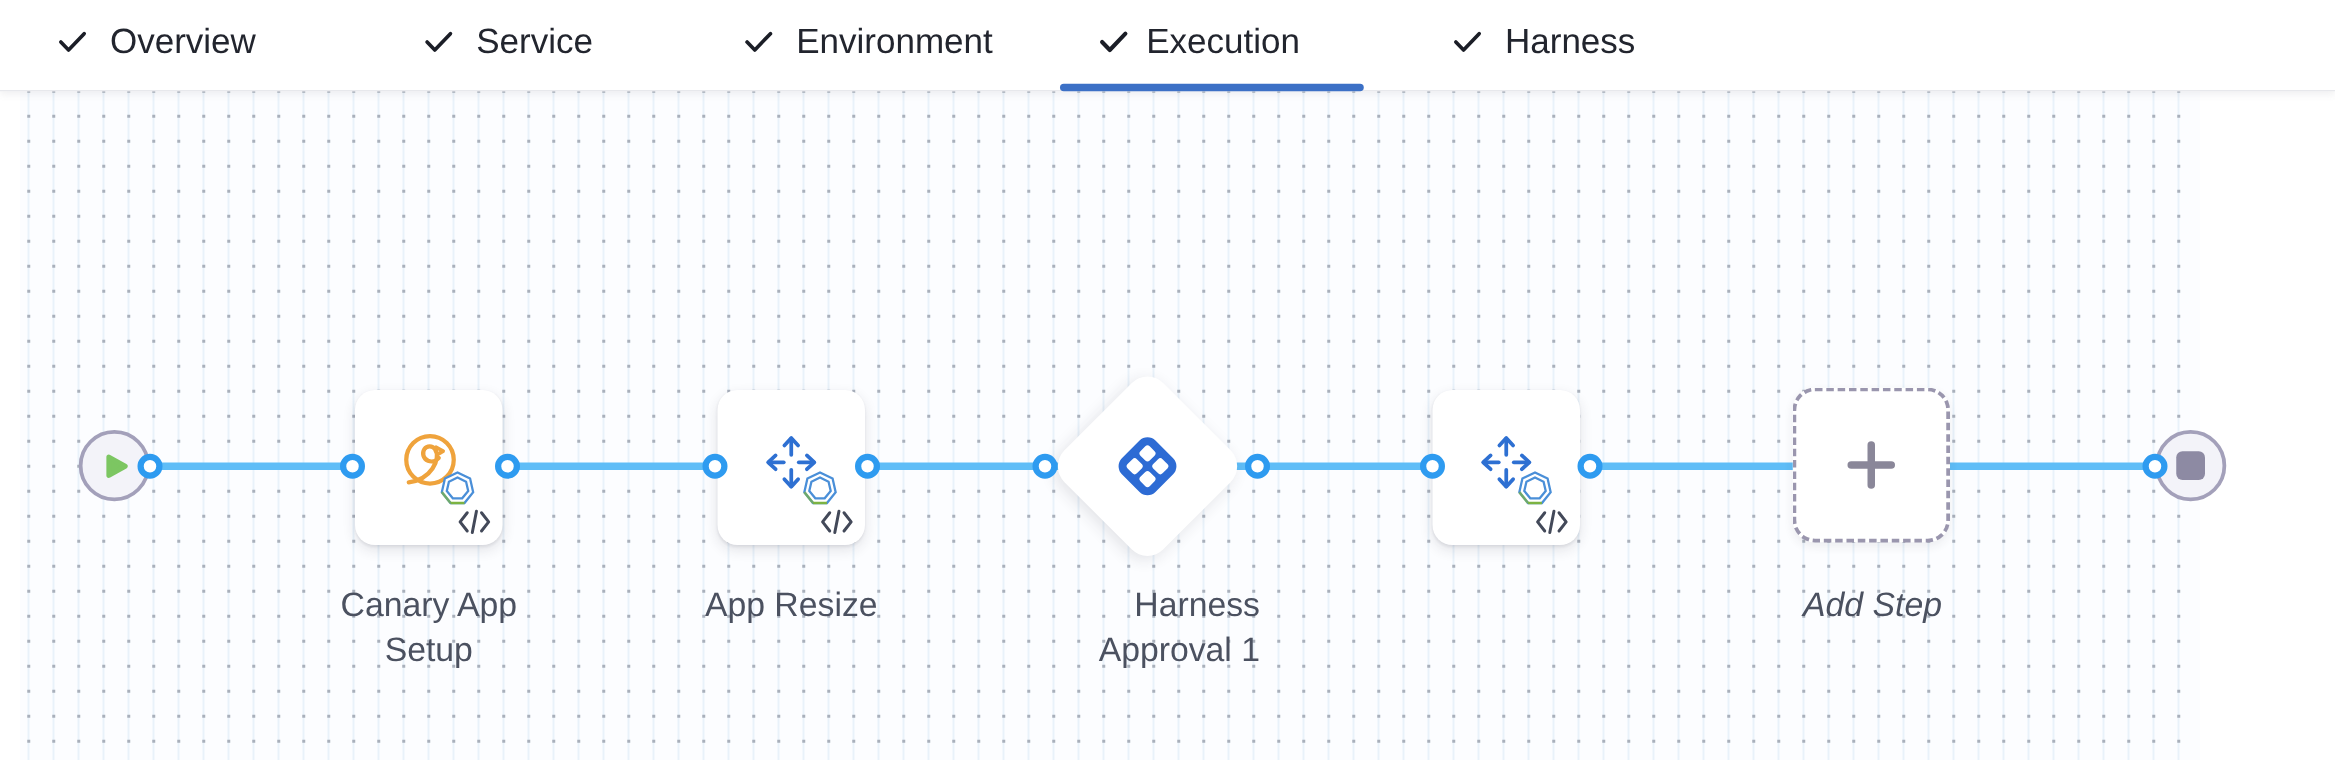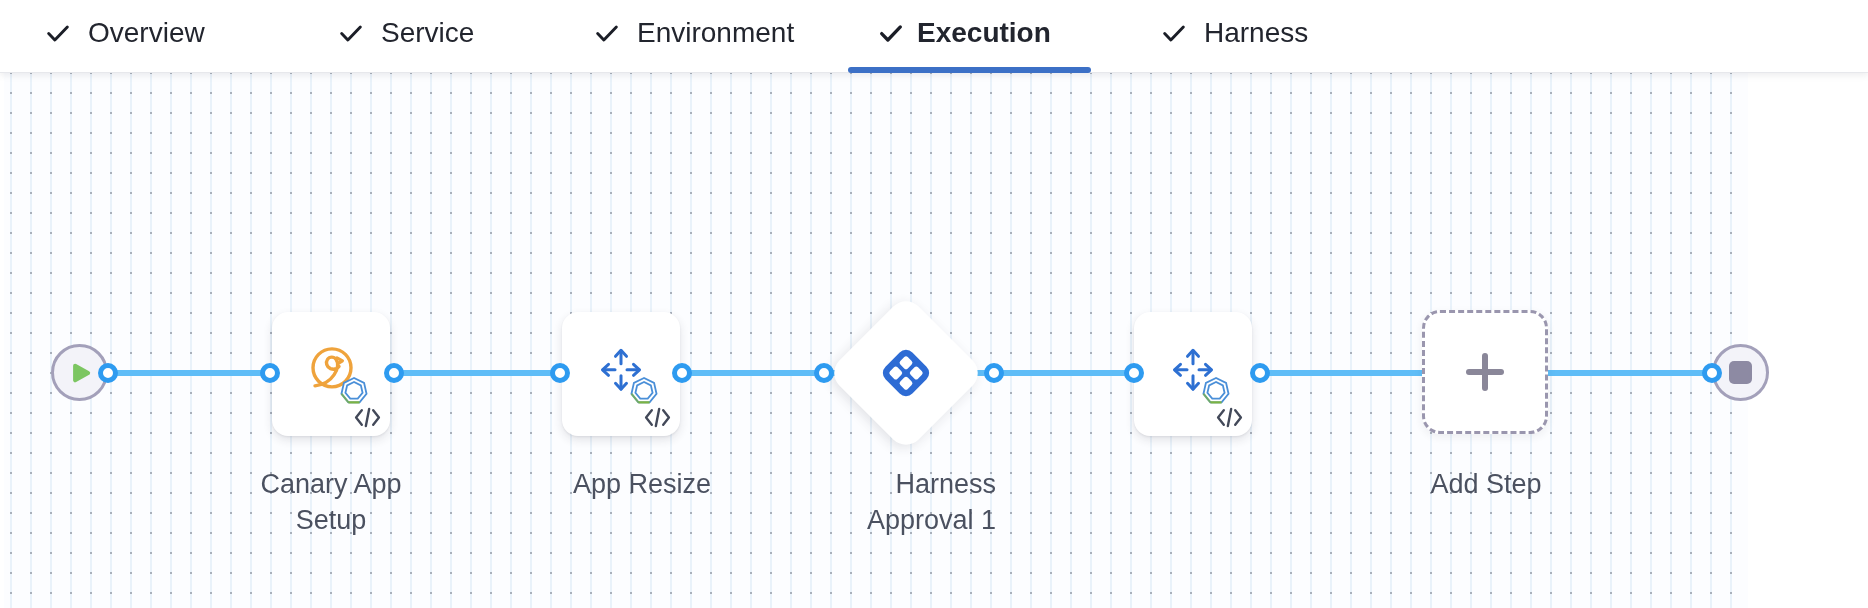--- a/index.html
+++ b/index.html
@@ -13,28 +13,28 @@
     position:absolute;left:0;top:0;width:1868px;height:72px;
     background:#ffffff;border-bottom:1px solid #e7e8ec;
     box-shadow:0 3px 6px rgba(96,97,112,0.10);
     z-index:20;
   }
   .tab{
     position:absolute;top:0;height:66px;display:flex;align-items:center;gap:16px;
     color:#22252e;font-size:28px;cursor:pointer;white-space:nowrap;
   }
   .tab .check{width:28px;height:28px;flex:0 0 auto;}
-  .tab.active{font-weight:bold;gap:12px;}
+  .tab.active{font-weight:normal;gap:12px;}
   .tab-underline{
     position:absolute;left:848px;bottom:-1px;width:243px;height:6px;
     background:var(--underline,#3c70c6);border-radius:3px;
   }
   
   .canvas{
-    position:absolute;left:4px;top:72px;width:1744px;height:536px;
+    position:absolute;left:16px;top:72px;width:1744px;height:536px;
     background-color:#fcfdff;
     background-image:
       radial-gradient(circle,#a9b0bb 1.3px,rgba(0,0,0,0) 1.5px),
       linear-gradient(to right,#e9f2fa 0,#e9f2fa 2px,rgba(0,0,0,0) 2px);
     background-size:20px 20px,20px 100%;
     background-position:-3px -9px,6px 0;
     z-index:1;
   }
   .connector{
     position:absolute;left:104px;top:298px;width:1604px;height:6px;border-radius:3px;
@@ -76,21 +76,21 @@
     z-index:4;cursor:pointer;display:flex;align-items:center;justify-content:center;
   }
   .plus{position:relative;width:40px;height:40px;}
   .plus::before,.plus::after{content:"";position:absolute;background:#8a8799;border-radius:3px;}
   .plus::before{left:1px;top:17px;width:38px;height:6px;}
   .plus::after{left:17px;top:1px;width:6px;height:38px;}
   .node-label{
     position:absolute;top:394px;width:180px;text-align:center;
     color:#4b5160;font-size:27px;line-height:36px;z-index:3;
   }
-  .lbl-1{left:237px;} .lbl-2{left:527px;text-align:right;} .lbl-3{left:812px;text-align:right;} .lbl-4{left:1104px;} .lbl-5{left:1392px;}
+  .lbl-1{left:237px;} .lbl-2{left:527px;} .lbl-3{left:812px;text-align:right;} .lbl-4{left:1104px;} .lbl-5{left:1392px;font-style:italic;}
 </style>
 </head>
 <body>
 
 <div class="header">
 
   <div class="tab" style="left:44px">
     <svg class="check" viewBox="0 0 24 24" fill="none">
         <path d="M4 12.5 L9.3 18 L20 6.8" stroke="#1b1e27" stroke-width="2.5" stroke-linecap="round" stroke-linejoin="round"></path>
       </svg>

